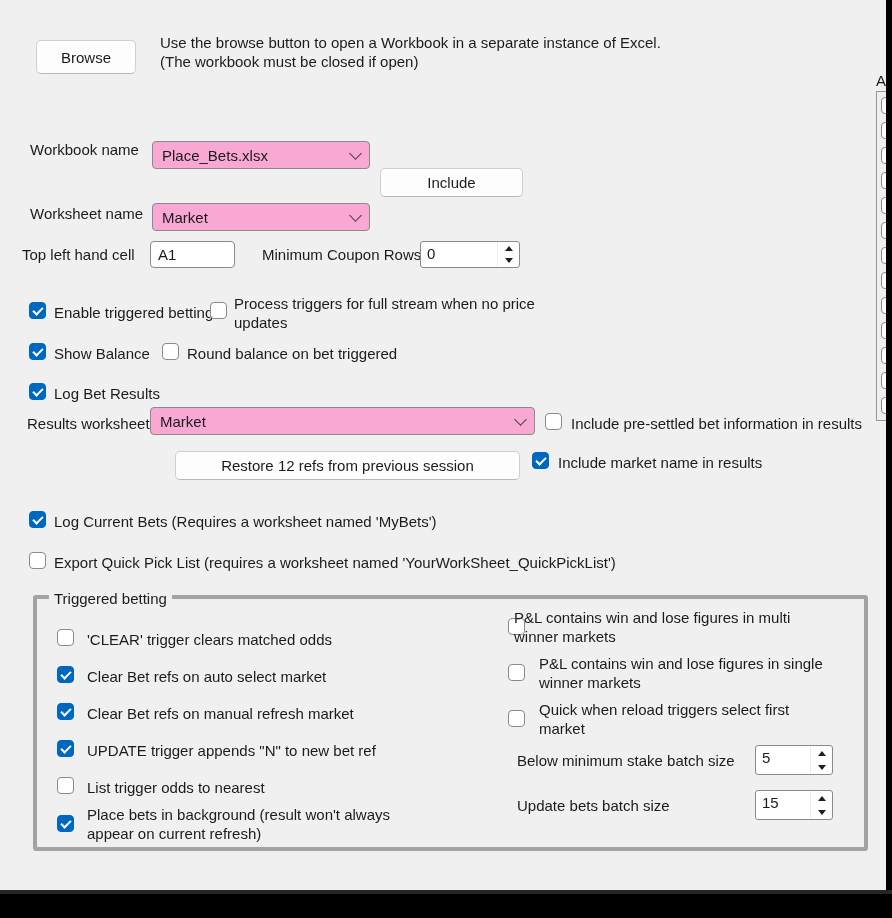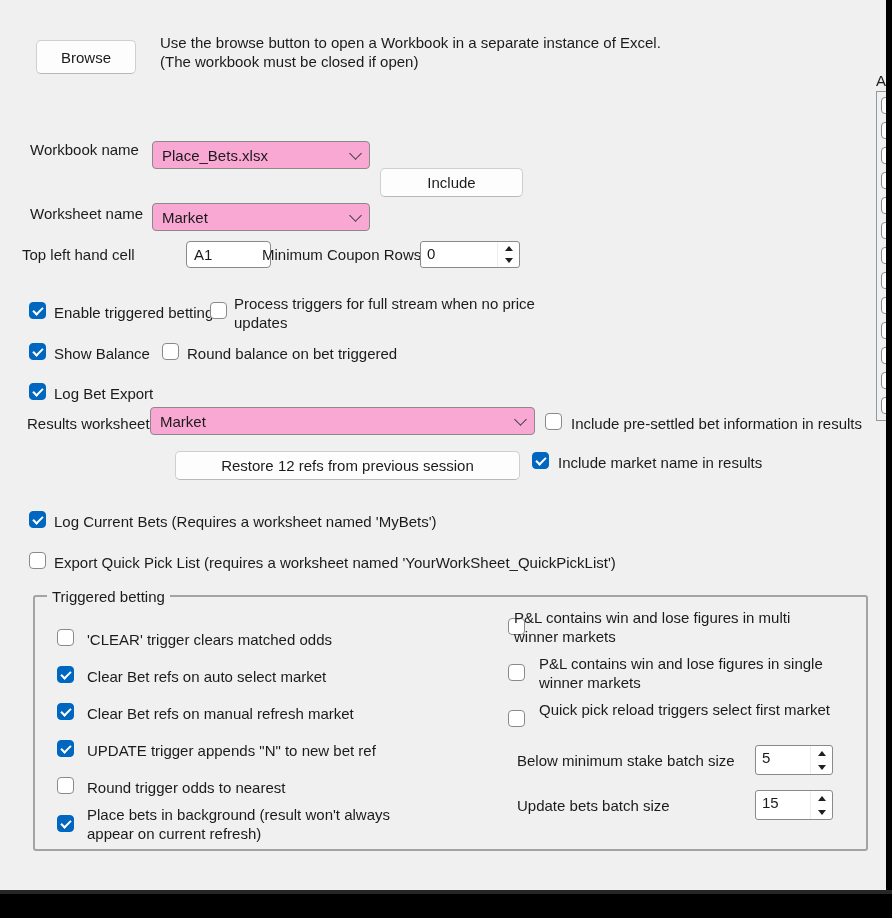--- a/index.html
+++ b/index.html
@@ -39,21 +39,21 @@
     position:absolute;background:#fff;border:1px solid #8a8a8a;border-radius:3px;
     display:flex;box-sizing:border-box;
   }
   .spin .sv{flex:1;padding:4px 0 0 6px;line-height:16px}
   .spin .sb{width:21px;border-left:1px solid #ededed;display:flex;flex-direction:column}
   .spin .sb>div{flex:1;display:flex;align-items:center;justify-content:center}
   .tri-up{width:0;height:0;border-left:4px solid transparent;border-right:4px solid transparent;
     border-bottom:5px solid #1f1f1f}
   .tri-dn{width:0;height:0;border-left:4px solid transparent;border-right:4px solid transparent;
     border-top:5px solid #1f1f1f}
-  .group{position:absolute;border:2px solid #a3a3a3;border-radius:3px;box-sizing:border-box}
+  .group{position:absolute;border:4px solid #a3a3a3;border-radius:3px;box-sizing:border-box}
   .group-title{position:absolute;top:-10px;left:12px;background:#f0f0f0;padding:0 5px;line-height:19px}
   .rpanel{
     position:absolute;left:876px;top:91px;width:46px;height:330px;
     border:1px solid #8d99a4;background:#f0f0f0;box-sizing:border-box;overflow:hidden;
   }
   .rpanel .cbi{width:17px;height:17px;background:#fff;border:1px solid #8a8a8a;border-radius:4px;
     box-sizing:border-box;margin:8px 0 0 4px}
   .rpanel .cbi:first-child{margin-top:5px}
   .strip-right{position:absolute;left:886px;top:0;width:6px;height:918px;background:#000;z-index:20}
   .bar-bottom{position:absolute;left:0;top:890px;width:892px;height:28px;background:#000;
@@ -90,21 +90,21 @@
 </div>
 <div class="btn" style="left:380px;top:168px;width:143px;height:29px">Include</div>
 
 <div class="lbl" style="left:30px;top:204px">Worksheet name</div>
 <div class="select" style="left:152px;top:203px;width:218px;height:28px">
   <span class="val">Market</span>
   <span class="chev"></span>
 </div>
 
 <div class="lbl" style="left:22px;top:245px">Top left hand cell</div>
-<input class="tinput" style="left: 150px; top: 241px; width: 85px; height: 27px; margin-left: 36px;" value="A1">
+<input class="tinput" style="left: 150px; top: 241px; width: 85px; height: 27px;" value="A1">
 <div class="lbl" style="left:262px;top:245px">Minimum Coupon Rows</div>
 <div class="spin" style="left:420px;top:241px;width:100px;height:27px">
   <span class="sv">0</span>
   <span class="sb">
     <div>
         <span class="tri-up"></span>
       </div>
     <div>
         <span class="tri-dn"></span>
       </div>
@@ -115,21 +115,21 @@
 <div class="lbl" style="left:54px;top:303px">Enable triggered betting</div>
 <span class="cb" style="left:210px;top:302px"></span>
 <div class="lbl wrap" style="left:234px;top:294px;width:330px">Process triggers for full stream when no price updates</div>
 
 <span class="cb on" style="left:29px;top:343px"></span>
 <div class="lbl" style="left:54px;top:344px">Show Balance</div>
 <span class="cb" style="left:162px;top:343px"></span>
 <div class="lbl" style="left:187px;top:344px">Round balance on bet triggered</div>
 
 <span class="cb on" style="left:29px;top:383px"></span>
-<div class="lbl" style="left:54px;top:384px">Log Bet Export</div>
+<div class="lbl" style="left:54px;top:384px">Log Bet Results</div>
 
 <div class="lbl" style="left:27px;top:414px">Results worksheet</div>
 <div class="select" style="left:150px;top:407px;width:385px;height:28px">
   <span class="val">Market</span>
   <span class="chev"></span>
 </div>
 <span class="cb" style="left:545px;top:413px"></span>
 <div class="lbl" style="left:571px;top:414px">Include pre-settled bet information in results</div>
 
 <div class="btn" style="left:175px;top:451px;width:345px;height:29px">Restore 12 refs from previous session</div>
@@ -152,33 +152,33 @@
 <span class="cb on" style="left:57px;top:666px"></span>
 <div class="lbl" style="left:87px;top:667px">Clear Bet refs on auto select market</div>
 
 <span class="cb on" style="left:57px;top:703px"></span>
 <div class="lbl" style="left:87px;top:704px">Clear Bet refs on manual refresh market</div>
 
 <span class="cb on" style="left:57px;top:740px"></span>
 <div class="lbl" style="left:87px;top:741px">UPDATE trigger appends "N" to new bet ref</div>
 
 <span class="cb" style="left:57px;top:777px"></span>
-<div class="lbl" style="left:87px;top:778px">Round trigger odds to nearest</div>
+<div class="lbl" style="left:87px;top:778px">List trigger odds to nearest</div>
 
 <span class="cb on" style="left:57px;top:815px"></span>
 <div class="lbl wrap" style="left:87px;top:805px;width:310px">Place bets in background (result won't always appear on current refresh)</div>
 
 <span class="cb" style="left:508px;top:618px"></span>
 <div class="lbl wrap" style="left:514px;top:608px;width:300px">P&amp;L contains win and lose figures in multi winner markets</div>
 
 <span class="cb" style="left:508px;top:664px"></span>
 <div class="lbl wrap" style="left:539px;top:654px;width:300px">P&amp;L contains win and lose figures in single winner markets</div>
 
 <span class="cb" style="left:508px;top:710px"></span>
-<div class="lbl wrap" style="left:539px;top:700px;width:300px">Quick pick reload triggers select first market</div>
+<div class="lbl wrap" style="left:539px;top:700px;width:300px">Quick when reload triggers select first market</div>
 
 <div class="lbl" style="left:517px;top:751px">Below minimum stake batch size</div>
 <div class="spin" style="left:755px;top:745px;width:78px;height:30px">
   <span class="sv">5</span>
   <span class="sb">
     <div>
         <span class="tri-up"></span>
       </div>
     <div>
         <span class="tri-dn"></span>

